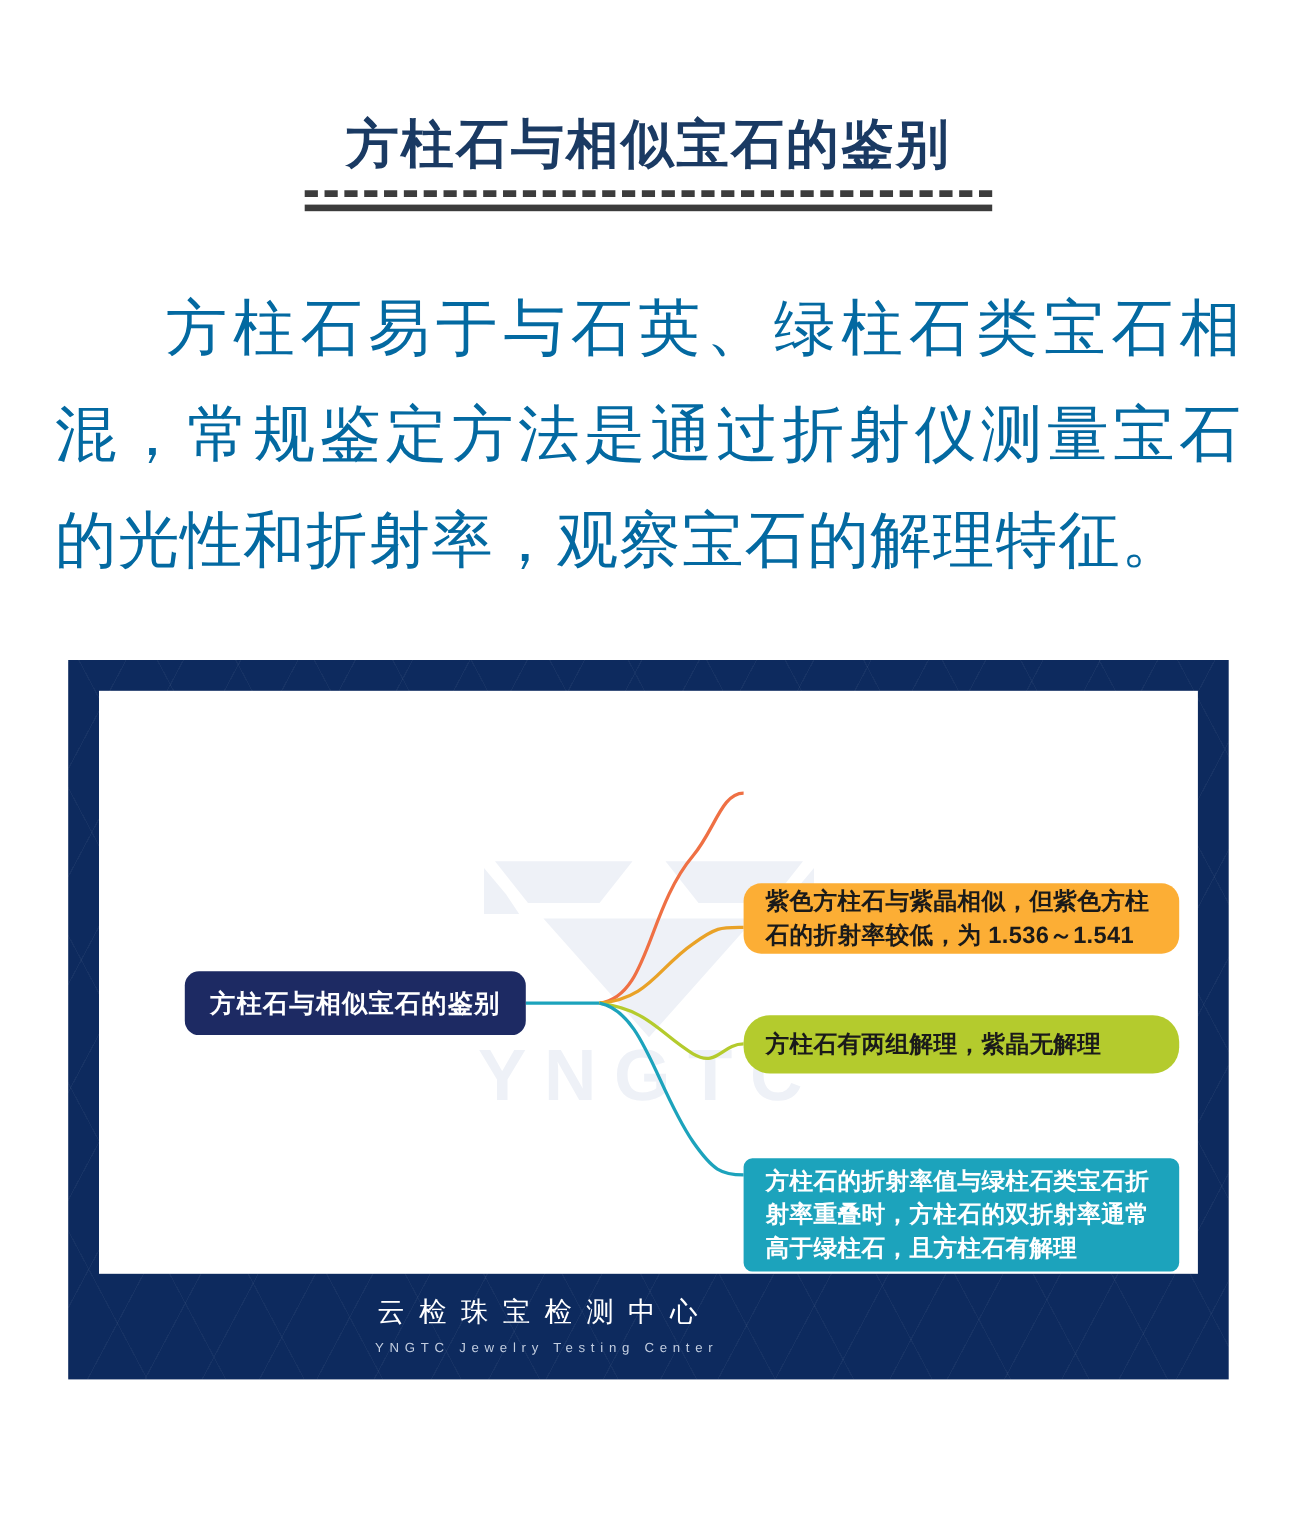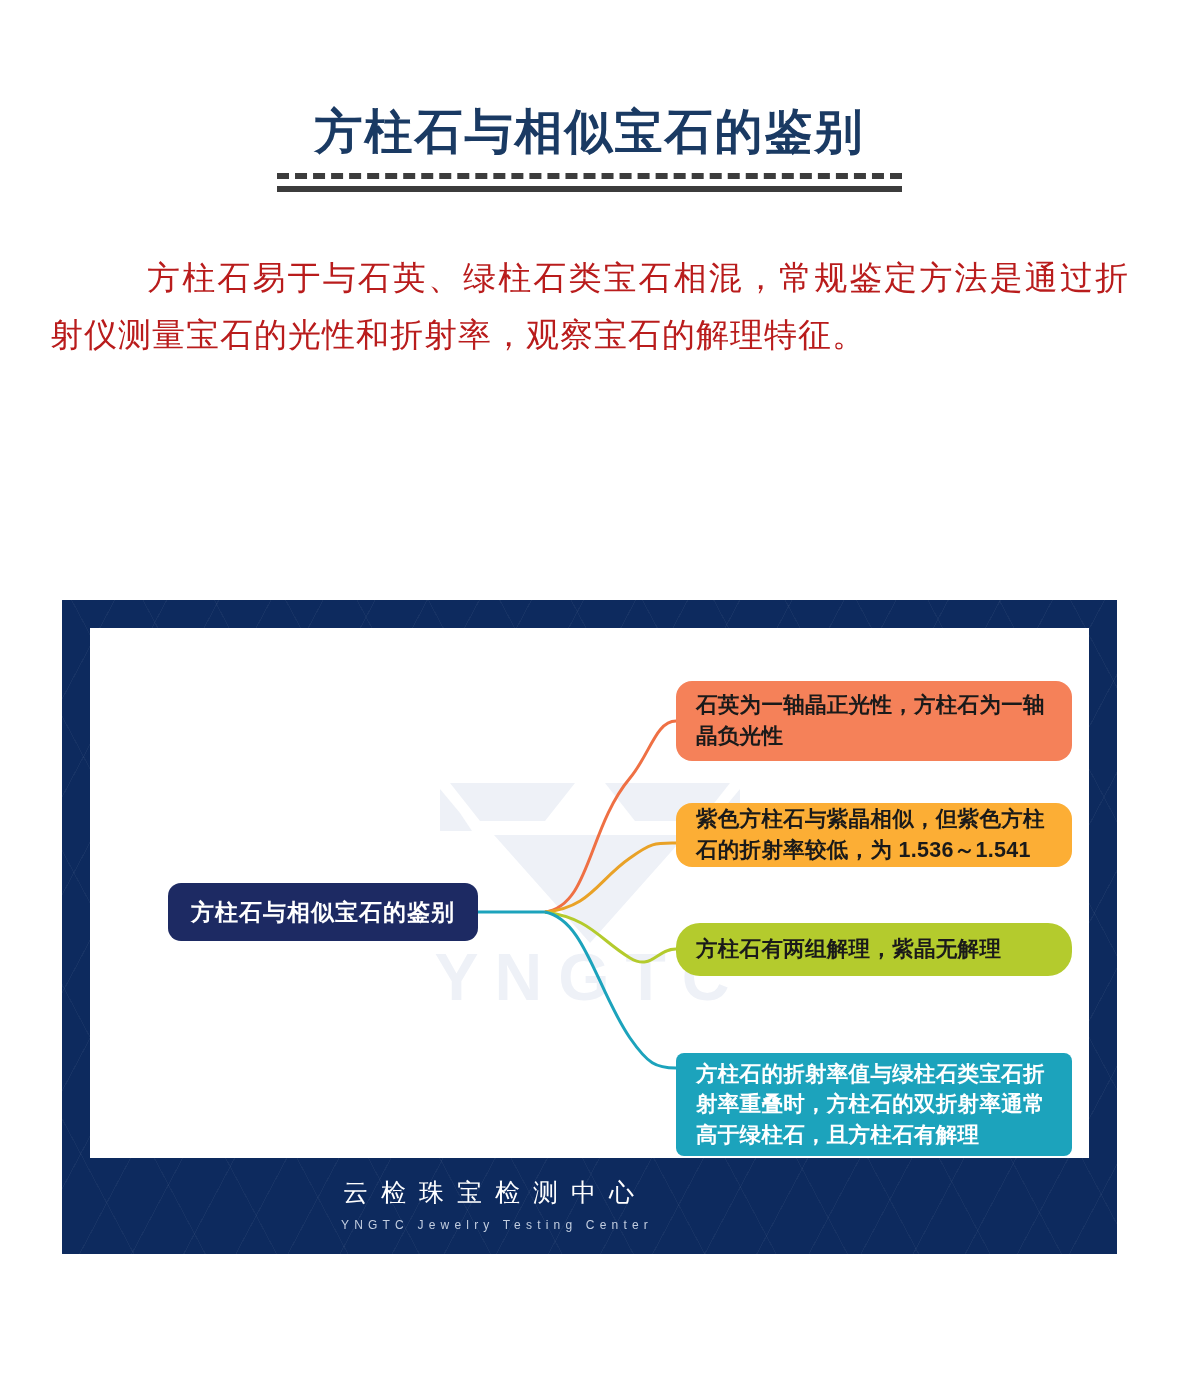--- a/index.html
+++ b/index.html
@@ -42,23 +42,23 @@
   .rule-solid {
     height: 6px;
     background: #3c3c3c;
     width: 100%;
     margin-top: 7px;
   }
 
   
   .body-text {
     margin: 58px 50px 0 50px;
-    font-size: 33px;
+    font-size: 56px;
     line-height: 1.72;
-    color: #b91c1c;
+    color: #0369a1;
     text-align: justify;
     text-align-last: left;
     letter-spacing: 1px;
     font-family: "Liberation Sans", "DejaVu Sans", sans-serif;
   }
   .body-text .indent { display: inline-block; width: 96px; }
 
   
   .frame {
     position: absolute;
@@ -227,23 +227,20 @@
         <path d="M455,284 C500,278 498,200 540,150 C560,126 566,93 586,93" stroke="#ef7044" stroke-width="3" fill="none"></path>
         <path d="M455,284 C500,280 508,252 540,230 C562,214 566,215 586,215" stroke="#e9a227" stroke-width="3" fill="none"></path>
         <path d="M455,284 C500,290 510,312 540,330 C562,343 566,321 586,321" stroke="#b4cb2d" stroke-width="3" fill="none"></path>
         <path d="M455,284 C495,292 506,360 540,410 C558,436 566,440 586,440" stroke="#1ca3bc" stroke-width="3" fill="none"></path>
       </svg>
 
       <div class="node root">
         <span class="node-text">方柱石与相似宝石的鉴别</span>
       </div>
 
-      <div class="node leaf leaf-1">
-        <span class="node-text">石英为一轴晶正光性，方柱石为一轴晶负光性</span>
-      </div>
 
       <div class="node leaf leaf-2">
         <span class="node-text">紫色方柱石与紫晶相似，但紫色方柱石的折射率较低，为 1.536～1.541</span>
       </div>
 
       <div class="node leaf leaf-3">
         <span class="node-text">方柱石有两组解理，紫晶无解理</span>
       </div>
 
       <div class="node leaf leaf-4">

